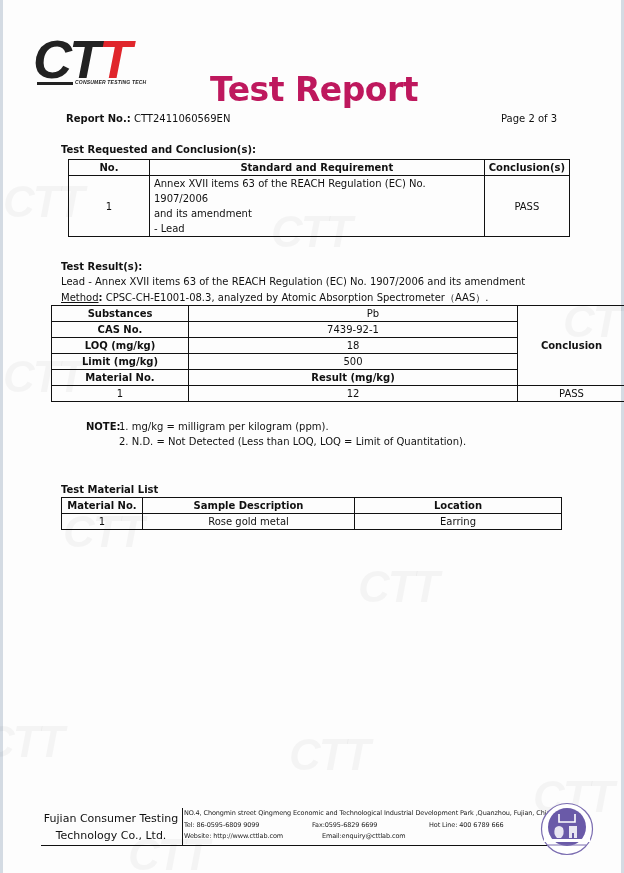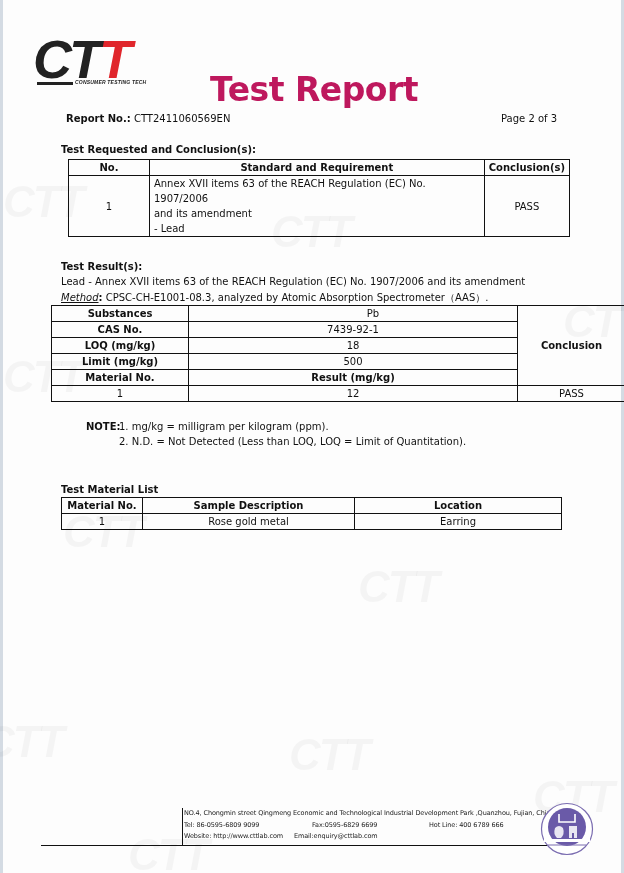--- a/index.html
+++ b/index.html
@@ -27,21 +27,21 @@
   .logo-sub { position: absolute; left: 42px; top: 47px; font-size: 5px; font-style: italic; font-weight: bold;
     letter-spacing: 0.2px; color: #222; font-family: "Liberation Sans", sans-serif; white-space: nowrap; }
   .logo-bar { position: absolute; left: 4px; top: 50px; width: 36px; height: 3px; background: #222; }
   .title { left: 207px; top: 70px; font-family: "DejaVu Sans", sans-serif; font-weight: bold; font-size: 33px; letter-spacing: -0.5px; color: #be185d; }
   .small { font-size: 10px; text-align: center; }
   .bold { font-weight: bold; }
   table { border-collapse: collapse; position: absolute; font-size: 10px; }
   td, th { border: 1px solid #111; padding: 0 4px; text-align: center; vertical-align: middle; line-height: 15px; }
   th { font-weight: bold; }
   .left { text-align: left; }
-  .u { text-decoration: underline; font-style: italic; }
+  .u { text-decoration: underline; }
   .footer-line { position: absolute; left: 38px; top: 845px; width: 512px; height: 1px; background: #111; }
   .footer-vline { position: absolute; left: 179px; top: 808px; width: 1px; height: 37px; background: #111; }
   .footer-company { position: absolute; left: 38px; top: 810px; width: 140px; text-align: center; font-size: 11px; line-height: 17px; }
   .footer-addr { position: absolute; left: 181px; font-size: 6.5px; white-space: nowrap; color: #222; letter-spacing: -0.1px; }
   .seal { position: absolute; left: 537px; top: 802px; width: 54px; height: 54px; }
 </style>
 </head>
 <body>
 
 <div class="page">
@@ -143,27 +143,31 @@
       <th>Location</th>
     </tr>
     <tr style="height:15px;">
       <td>1</td>
       <td>Rose gold metal</td>
       <td>Earring</td>
     </tr>
   </tbody>
     </table>
 
+  <div class="footer-company">
+    <div>Fujian Consumer Testing</div>
+    <div>Technology Co., Ltd.</div>
+  </div>
   <div class="footer-vline"></div>
   <div class="footer-addr" style="top:809px;">NO.4, Chongmin street Qingmeng Economic and Technological Industrial Development Park ,Quanzhou, Fujian, China</div>
   <div class="footer-addr" style="top:821px;">Tel: 86-0595-6809 9099</div>
   <div class="footer-addr" style="left:309px;top:821px;">Fax:0595-6829 6699</div>
   <div class="footer-addr" style="left:426px;top:821px;">Hot Line: 400 6789 666</div>
   <div class="footer-addr" style="top:832px;">Website: http://www.cttlab.com</div>
-  <div class="footer-addr" style="left:291px;top:832px;">Email:enquiry@cttlab.com</div>
+  <div class="footer-addr" style="left:319px;top:832px;">Email:enquiry@cttlab.com</div>
   <div class="footer-line"></div>
 
   <svg class="seal" viewBox="0 0 54 54">
     <circle cx="27" cy="27" r="25.5" fill="#fff" stroke="#7a6cb0" stroke-width="1.2"></circle>
     <circle cx="27" cy="25" r="19" fill="#6a5aa8"></circle>
     <rect x="4" y="37" width="46" height="3" fill="#fff"></rect>
     <path d="M19 12 L19 20 L35 20 L35 12" stroke="#fff" stroke-width="1.6" fill="none"></path>
     <path d="M15 26 q4 -4 8 0 q2 6 -2 10 l-4 0 q-4 -4 -2 -10z" fill="#fff" opacity="0.85"></path>
     <path d="M29 24 h8 v12 h-3 v-5 h-2 v5 h-3z" fill="#fff" opacity="0.85"></path>
     <line x1="8" y1="43" x2="46" y2="43" stroke="#7a6cb0" stroke-width="1"></line>

